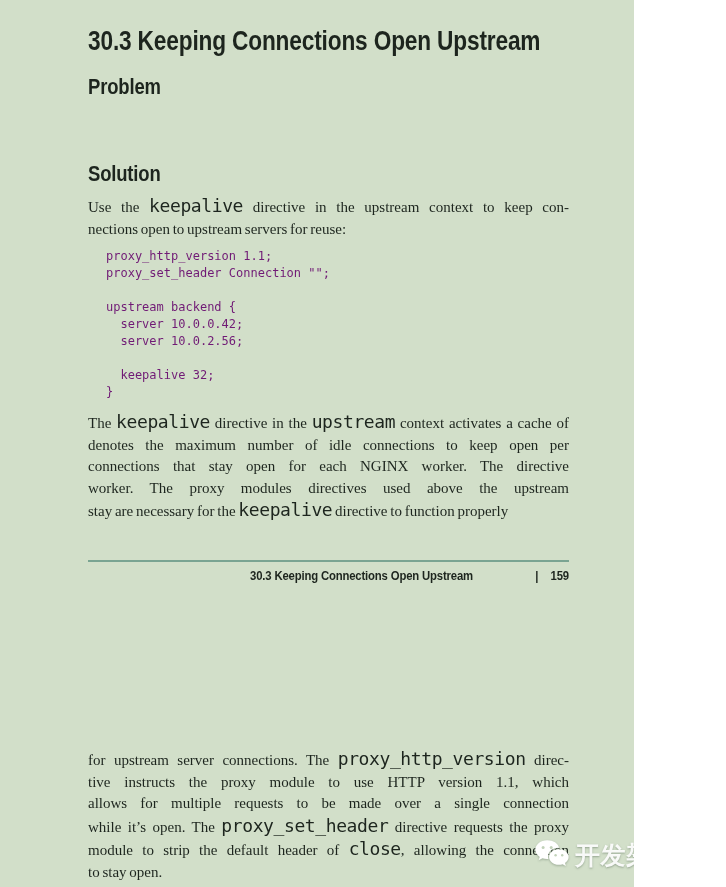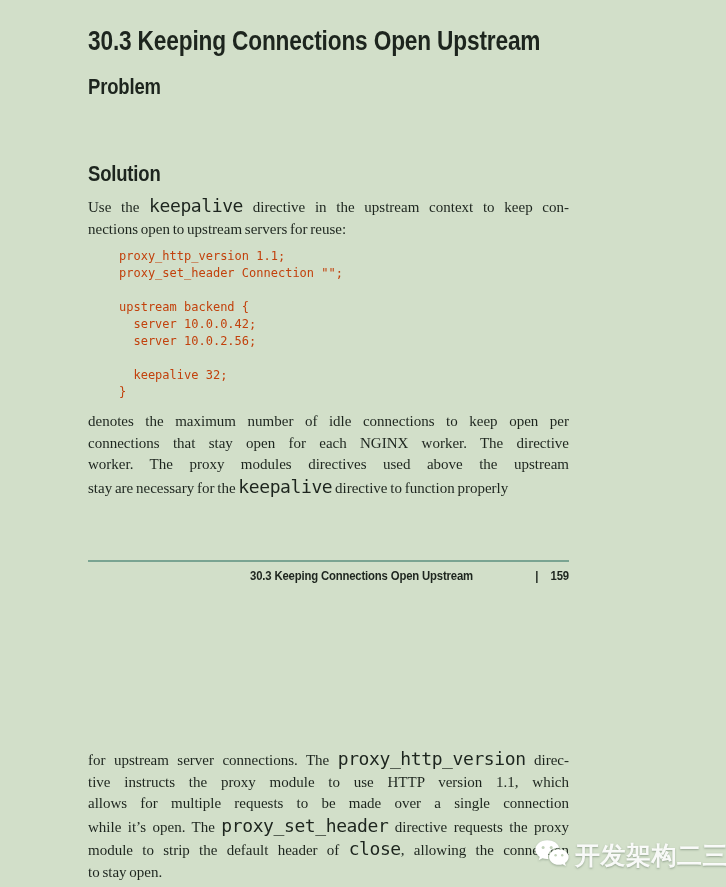--- a/index.html
+++ b/index.html
@@ -1,18 +1,18 @@
 <!DOCTYPE html>
 <html><head>
 <meta charset="utf-8">
 <style>
   html, body { margin: 0; padding: 0; }
   .page {
     position: relative;
-    width: 726px;
+    width: 634px;
     height: 887px;
     background: #d2dfc9;
     color: #1d251e;
     font-family: "Liberation Serif", serif;
     overflow: hidden;
   }
   
   .condensed {
     display: inline-block;
     font-family: "Liberation Sans", sans-serif;
@@ -43,27 +43,27 @@
   .para.continuation  { top: 748px; }
 
   .code-inline {
     font-family: "DejaVu Sans Mono", monospace;
     font-size: 18px;
     letter-spacing: -0.4px;
     word-spacing: 0;
   }
   .codeblock {
     position: absolute;
-    left: 119px;
+    left: 106px;
     top: 248px;
     margin: 0;
     font-family: "DejaVu Sans Mono", monospace;
     font-size: 12px;
     line-height: 17px;
-    color: #c2410c;
+    color: #701a75;
     white-space: pre;
   }
 
   .rule {
     position: absolute;
     left: 88px;
     top: 560px;
     width: 481px;
     height: 2px;
     background: #7aa492;
@@ -121,20 +121,21 @@
 proxy_set_header Connection "";
 
 upstream backend {
   server 10.0.0.42;
   server 10.0.2.56;
 
   keepalive 32;
 }</pre>
 
   <div class="para discussion">
+      <div class="line"><span>The </span><span class="code-inline">keepalive</span><span> directive in the </span><span class="code-inline">upstream</span><span> context activates a cache of</span></div>
       <div class="line"><span>denotes the maximum number of idle connections to keep open per</span></div>
       <div class="line"><span>connections that stay open for each NGINX worker. The directive</span></div>
       <div class="line"><span>worker. The proxy modules directives used above the upstream</span></div>
       <div class="line last"><span>stay are necessary for the </span><span class="code-inline">keepalive</span><span> directive to function properly</span></div>
     </div>
 
   <div class="rule"></div>
 
   <div class="footer">
     <span><span class="condensed">30.3 Keeping Connections Open Upstream</span></span>

